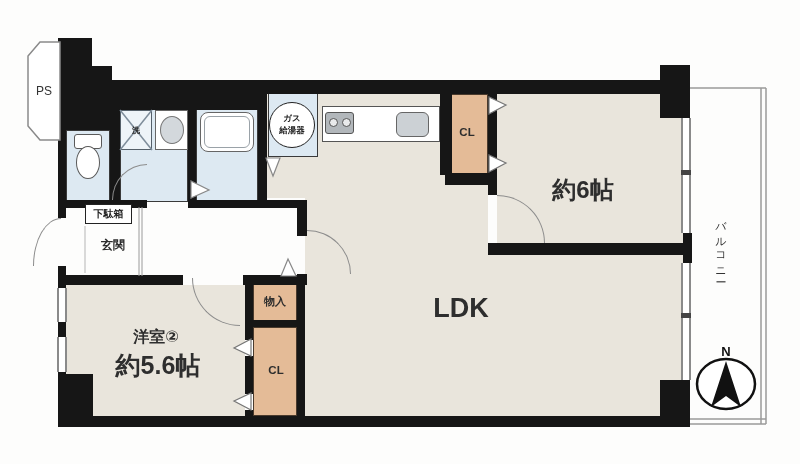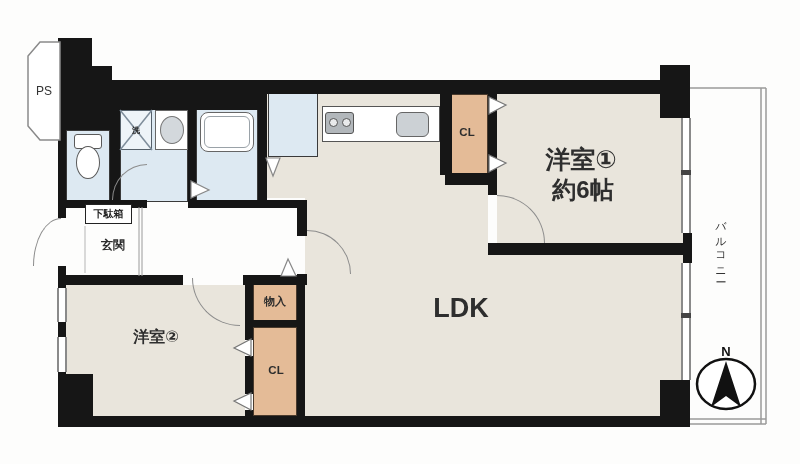--- a/index.html
+++ b/index.html
@@ -124,31 +124,35 @@
     <line x1="761" y1="88" x2="761" y2="424" stroke="#9a9a9a" stroke-width="1.5"></line>
     <line x1="766" y1="88" x2="766" y2="424" stroke="#9a9a9a" stroke-width="1.5"></line>
     <line x1="690" y1="419" x2="766" y2="419" stroke="#9a9a9a" stroke-width="1.5"></line>
     <line x1="690" y1="424" x2="766" y2="424" stroke="#9a9a9a" stroke-width="1.5"></line>
     <ellipse cx="726" cy="384" rx="29" ry="25" fill="#ffffff" stroke="#111" stroke-width="2.5"></ellipse>
     <polygon points="726,361 741,407 726,396 711,407" fill="#111"></polygon>
   </svg>
 
   <div class="lbl" style="left:44px;top:91px;font-size:12px;font-weight:normal;color:#333">PS</div>
 
+  <div class="circle" style="left:269px;top:102px;width:46px;height:46px">
+    <span style="font-size:8.5px;font-weight:bold">ガス</span>
+    <span style="font-size:8.5px;font-weight:bold">給湯器</span>
+  </div>
 
   <div class="boxed" style="left:85px;top:204px;width:47px;height:20px">下駄箱</div>
   <div class="lbl small-lbl" style="left:113px;top:245px;font-size:12px">玄関</div>
   <div class="lbl small-lbl" style="left:275px;top:301px;font-size:11px">物入</div>
   <div class="lbl small-lbl" style="left:276px;top:371px;font-size:11.5px">CL</div>
   <div class="lbl small-lbl" style="left:467px;top:133px;font-size:11.5px">CL</div>
 
-  <div class="lbl room-lbl" style="left:581px;top:159px;font-size:25px">洋室①</div>
   <div class="lbl room-lbl" style="left:583px;top:190px;font-size:24px">約6帖</div>
 
   <div class="lbl room-lbl" style="left:461px;top:308px;font-size:27px">LDK</div>
 
   <div class="lbl room-lbl" style="left:156px;top:337px;font-size:16px">洋室②</div>
+  <div class="lbl room-lbl" style="left:158px;top:365px;font-size:25px">約5.6帖</div>
 
   <div class="abs vert" style="left:713px;top:214px;font-size:11px;color:#333">バルコニー</div>
 
   <div class="lbl" style="left:726px;top:351px;font-size:13px;font-weight:bold;color:#111">N</div>
 
 </div>
 
 </body></html>

